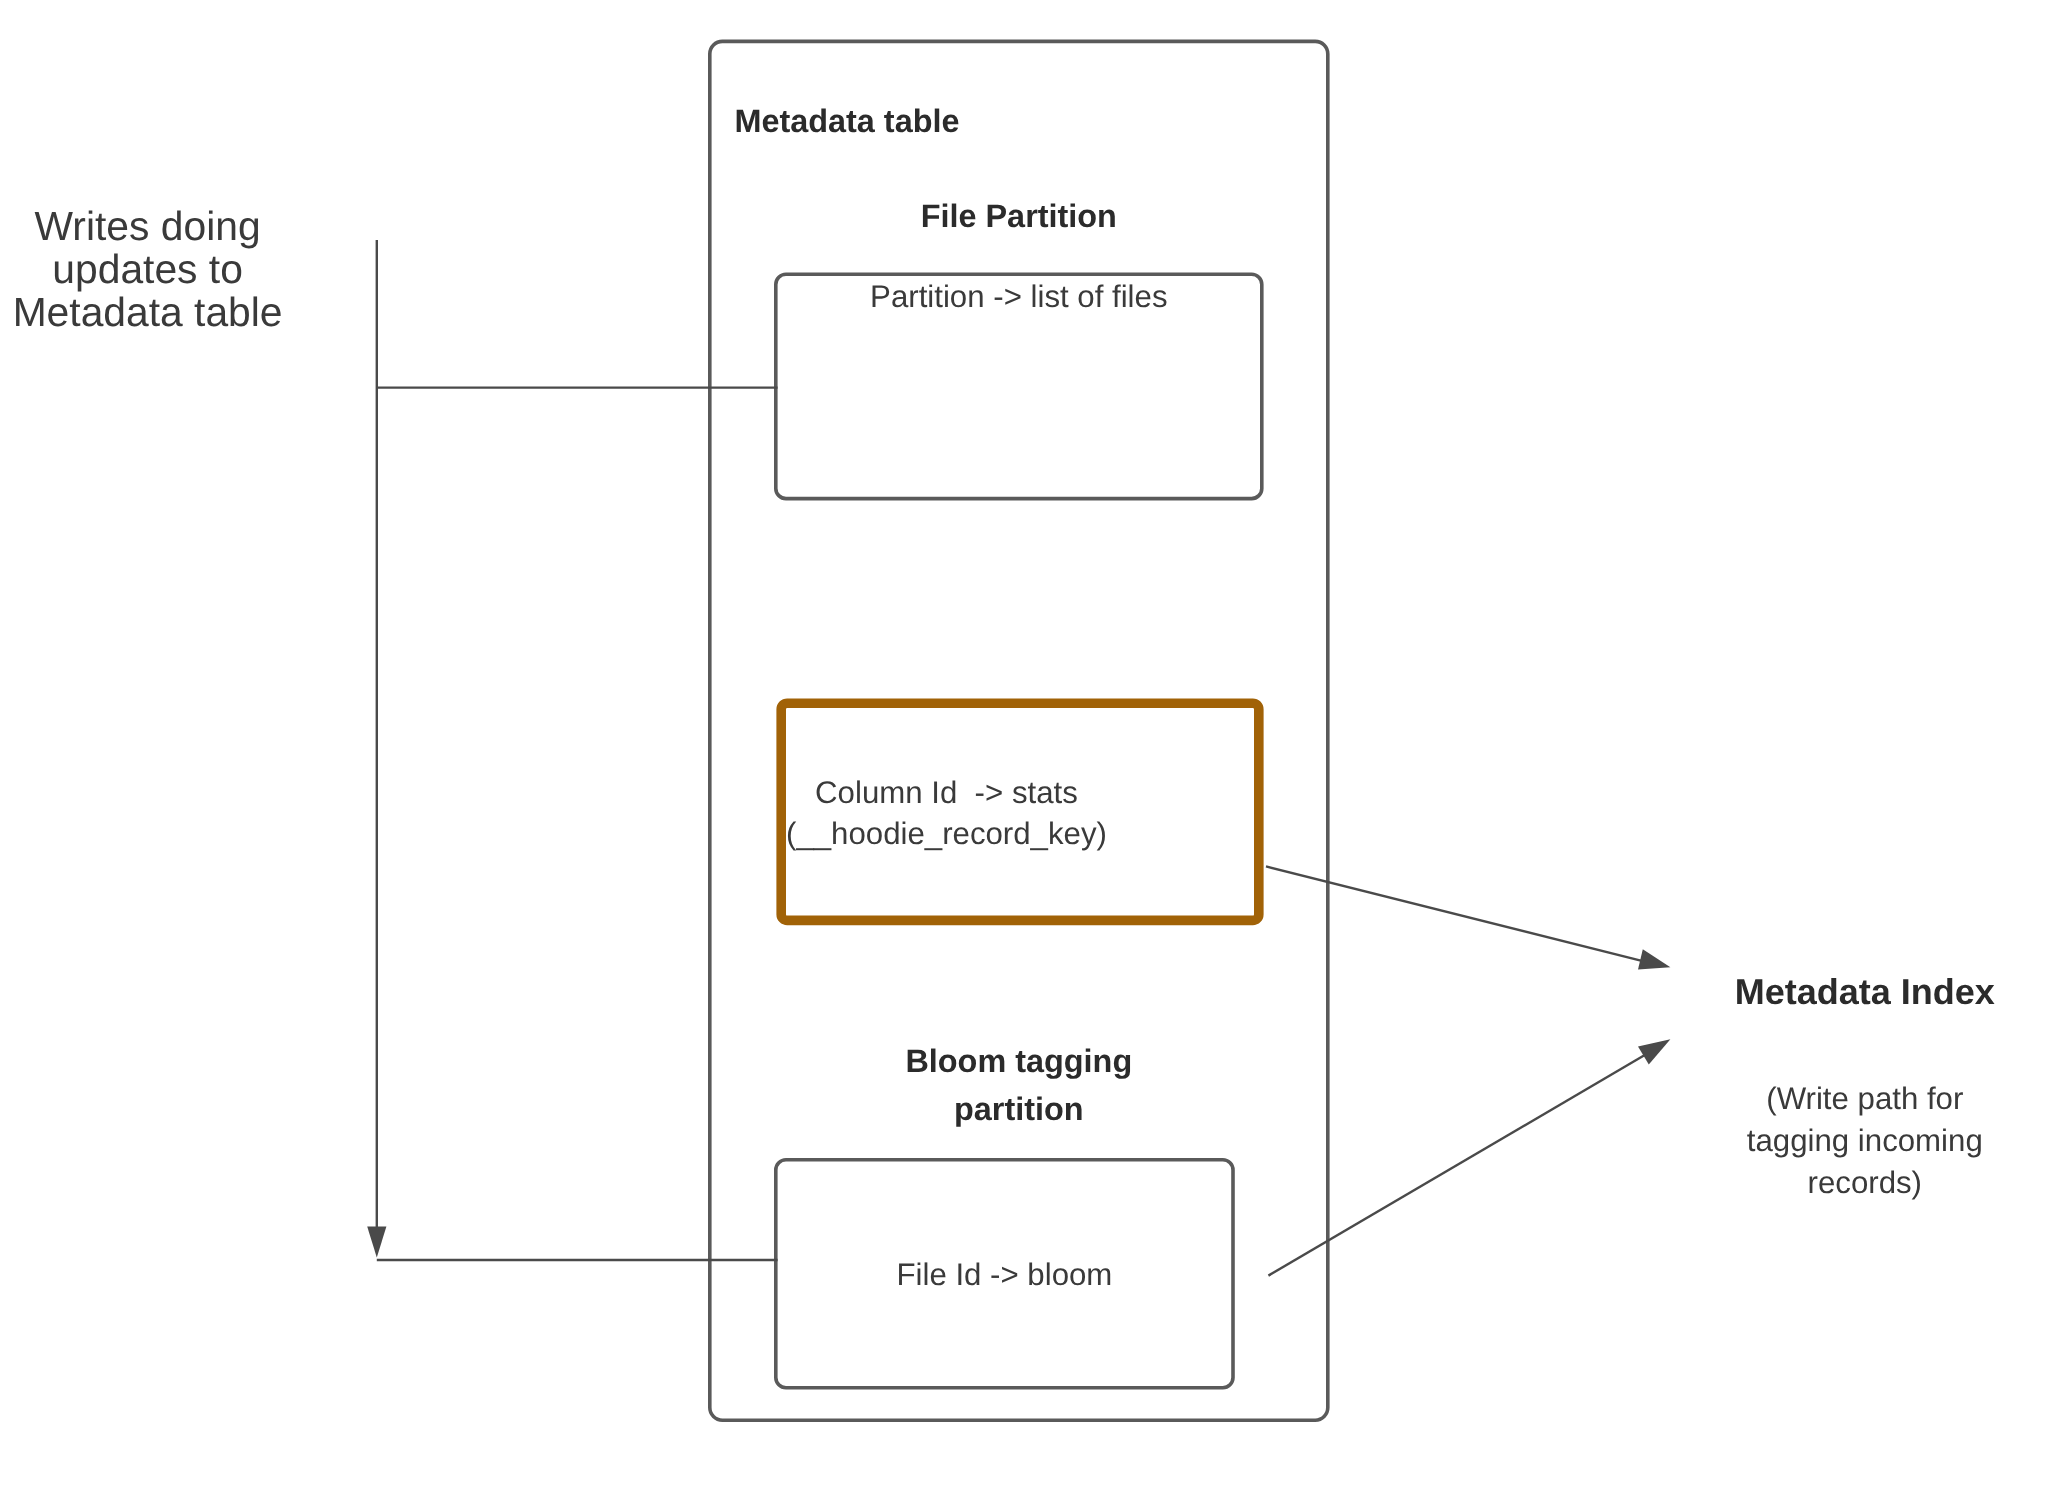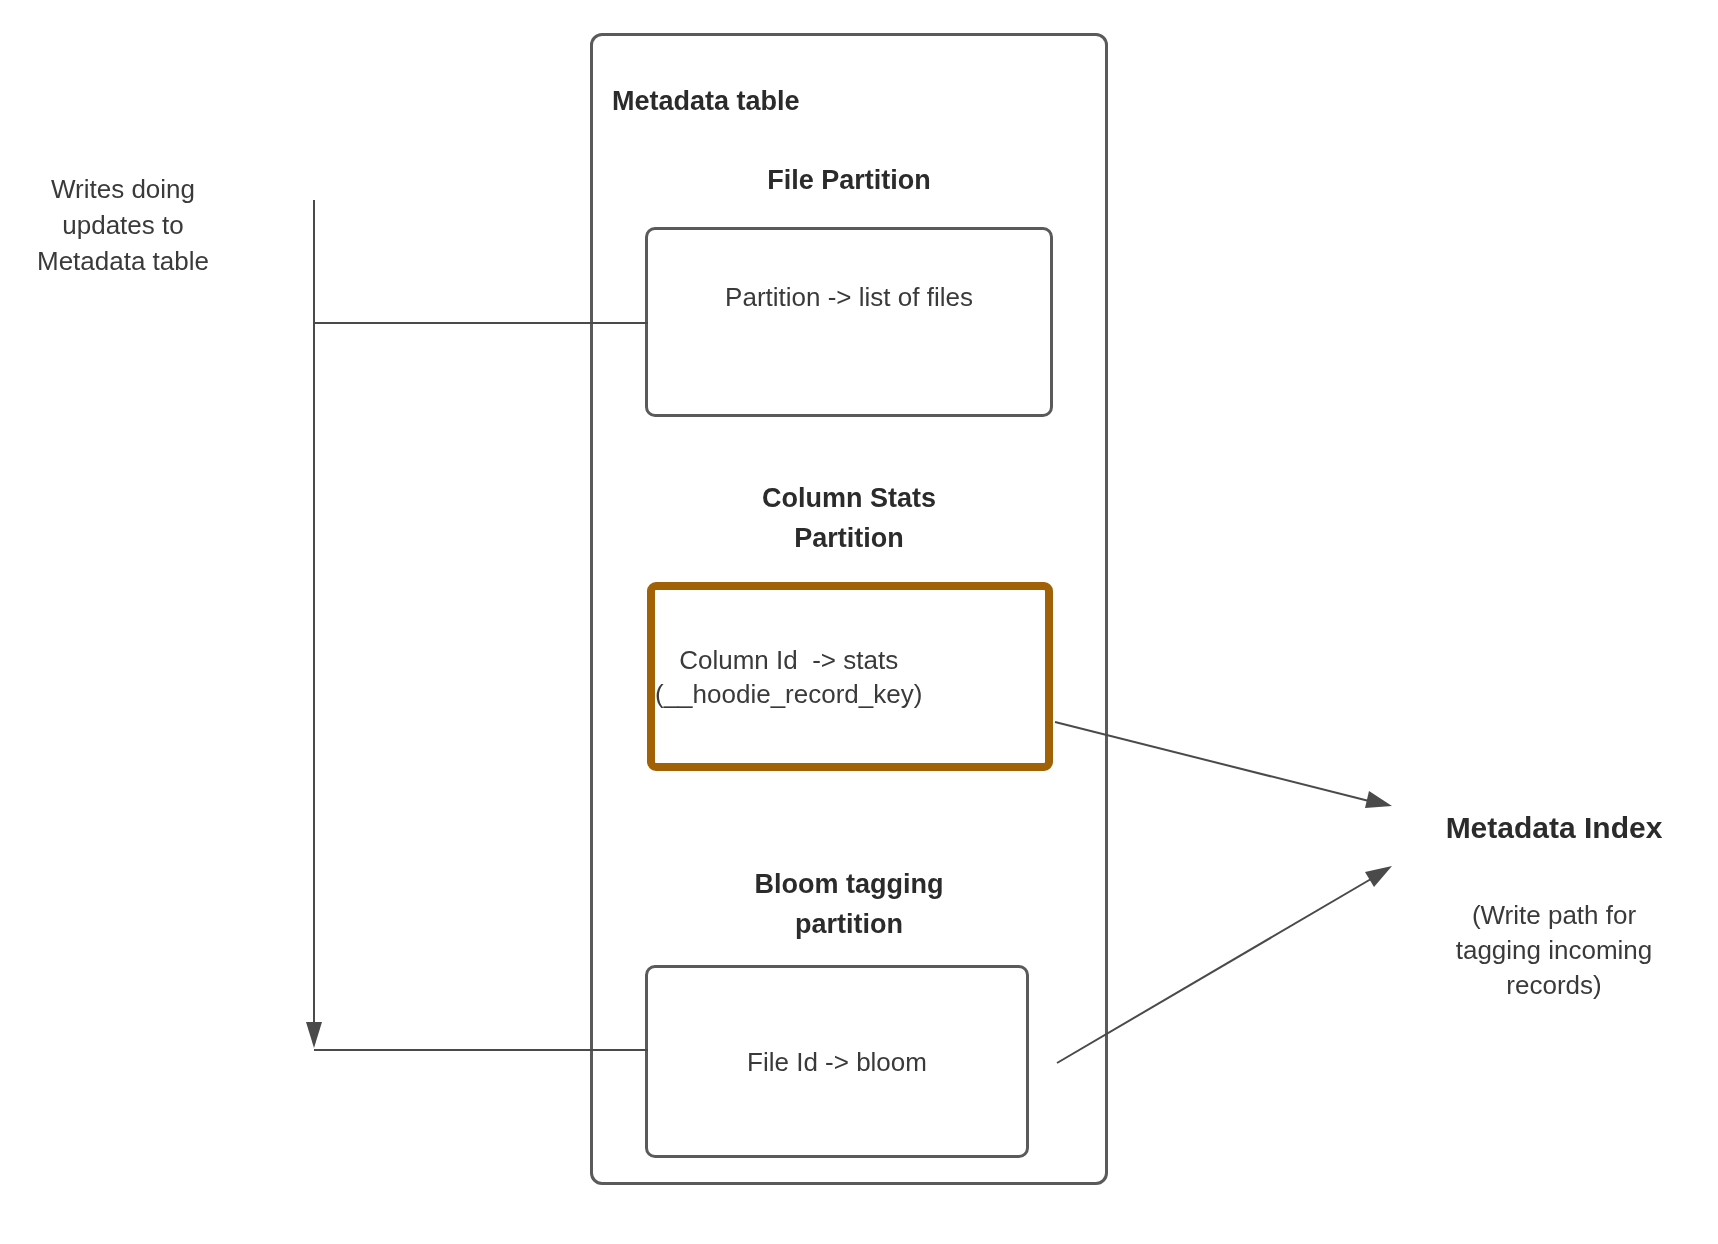--- a/index.html
+++ b/index.html
@@ -42,21 +42,20 @@
     z-index: 1;
   }
   .files-box {
     left: 645px;
     top: 227px;
     width: 408px;
     height: 190px;
     display: flex;
     justify-content: center;
     align-items: flex-start;
-    padding-top: 50px;
   }
   .column-stats-box {
     left: 647px;
     top: 582px;
     width: 406px;
     height: 189px;
     border: 8px solid #a16207;
     border-radius: 9px;
     display: flex;
     justify-content: flex-start;
@@ -108,21 +107,21 @@
   .bloom-heading {
     left: 645px;
     top: 864px;
     width: 408px;
   }
   .left-annotation {
     left: 8px;
     top: 171px;
     width: 230px;
     text-align: center;
-    font-size: 26px;
+    font-size: 34px;
     line-height: 36px;
     color: #3a3a3a;
     white-space: pre-line;
   }
   .box-text {
     text-align: center;
     white-space: pre-wrap;
   }
   .mi-title {
     left: 1354px;
@@ -172,22 +171,20 @@
 
   <div class="box outer-box"></div>
 
   <div class="label diagram-title">Metadata table</div>
 
   <div class="label heading files-heading">File Partition</div>
   <div class="box files-box">
     <span class="body-text box-text">Partition -&gt; list of files</span>
   </div>
 
-  <div class="label heading column-stats-heading">Column Stats
-Partition</div>
   <div class="box column-stats-box">
     <span class="body-text box-text">Column Id  -&gt; stats
 (__hoodie_record_key)</span>
   </div>
 
   <div class="label heading bloom-heading">Bloom tagging
 partition</div>
   <div class="box bloom-box">
     <span class="body-text box-text">File Id -&gt; bloom</span>
   </div>

